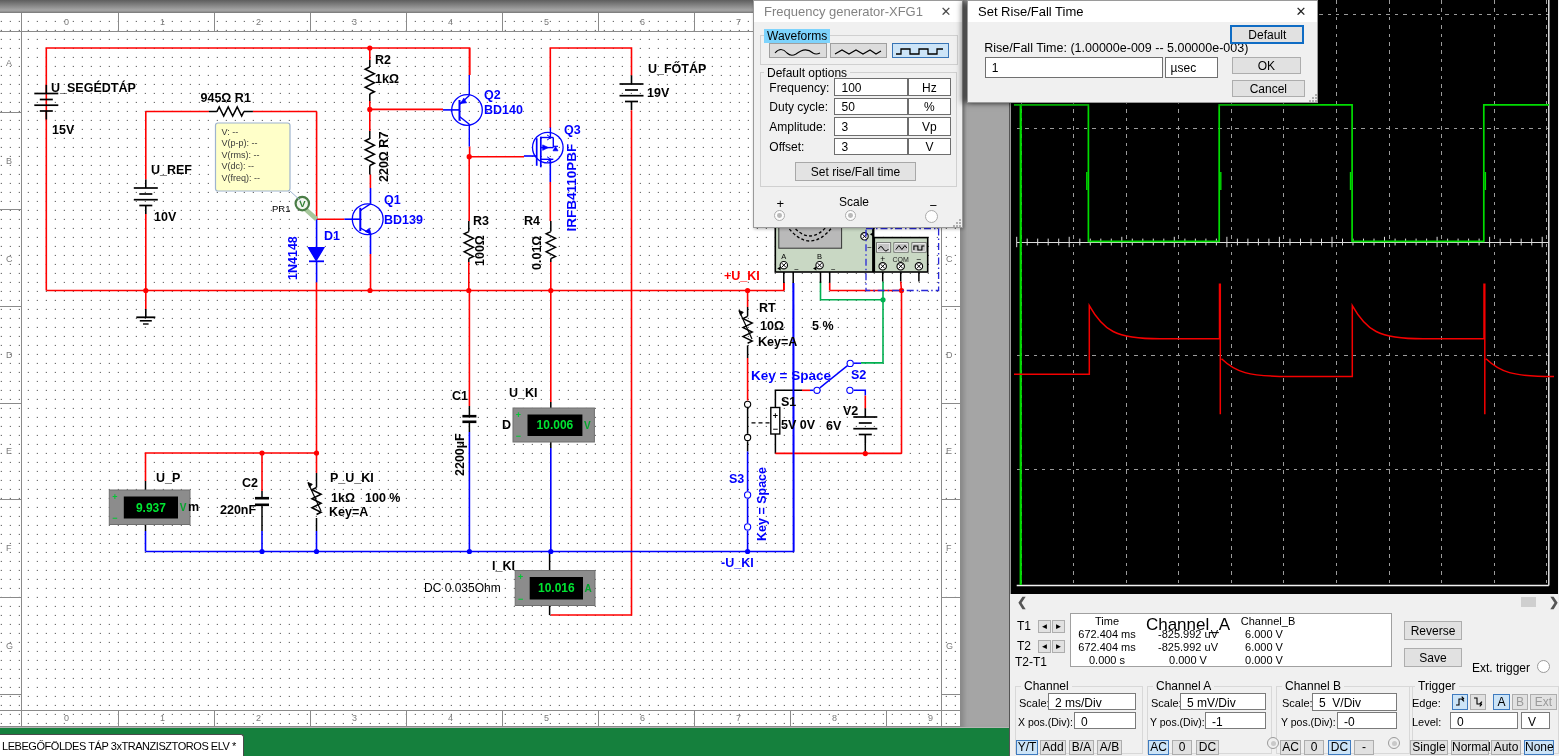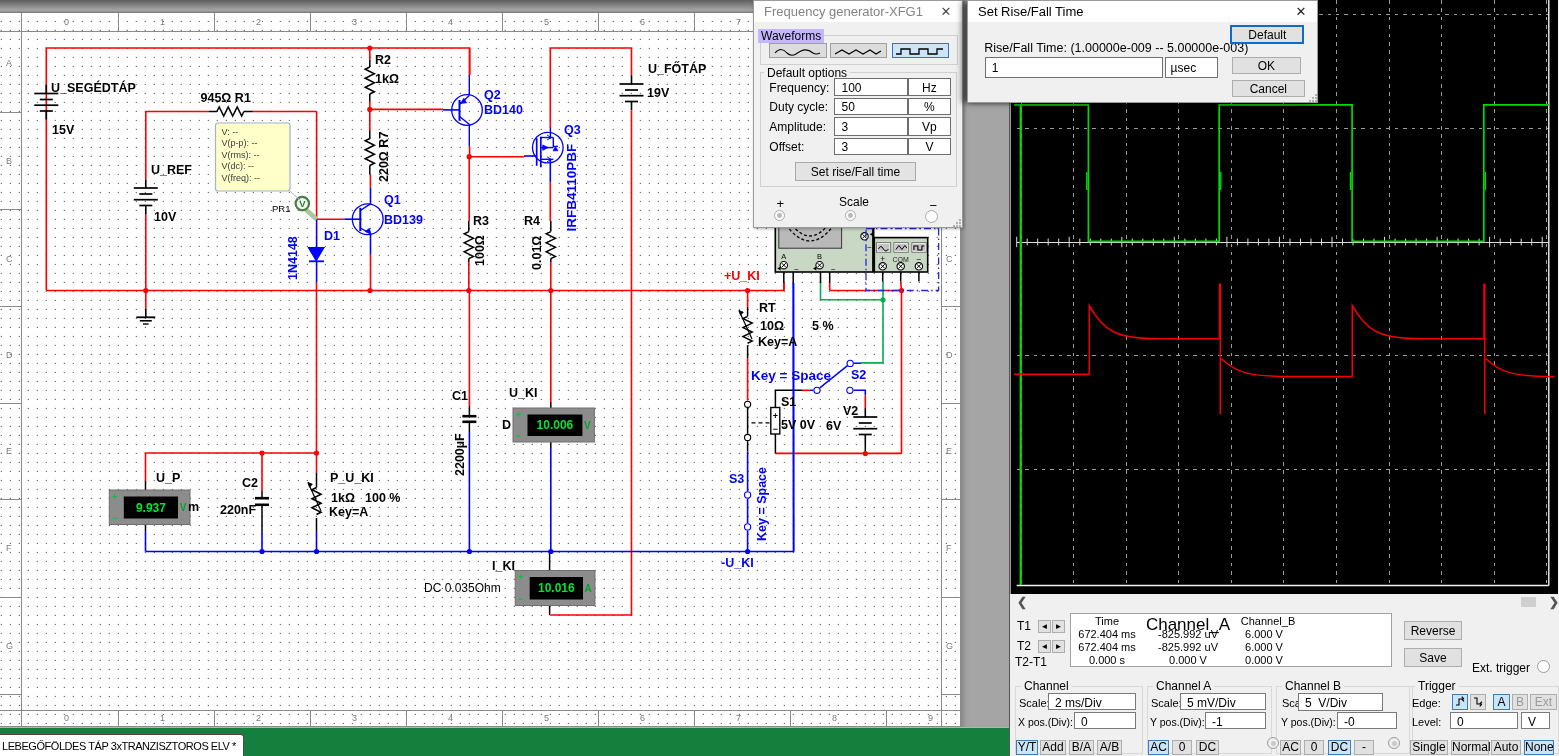--- a/index.html
+++ b/index.html
@@ -506,21 +506,21 @@
 <div class="abs t" style="left:141px;top:697px;font-size:11px">Scale:</div>
 <div class="inp" style="left:170px;top:693px;width:86px;height:17px;padding-left:6px">5 mV/Div</div>
 <div class="abs t" style="left:140px;top:716px;font-size:10.5px">Y pos.(Div):</div>
 <div class="inp" style="left:195px;top:712px;width:61px;height:17px;padding-left:6px">-1</div>
 <div class="btn btnsel" style="left:138px;top:740px;width:21px;height:15px;line-height:13px;font-size:12px;color:#000">AC</div>
 <div class="btn" style="left:162px;top:740px;width:20px;height:15px;line-height:13px;font-size:12px;color:#000">0</div>
 <div class="btn" style="left:186px;top:740px;width:23px;height:15px;line-height:13px;font-size:12px;color:#000">DC</div>
 <div class="abs" style="left:257px;top:737px;width:12px;height:12px;border-radius:50%;background:#efefef;border:1px solid #9a9a9a"></div>
 <div class="abs" style="left:260.5px;top:740.5px;width:5px;height:5px;border-radius:50%;background:#c9c9c9"></div>
 <div class="abs t" style="left:272px;top:697px;font-size:11px">Scale:</div>
-<div class="inp" style="left:288px;top:693px;width:85px;height:18px;padding-left:6px">5&nbsp; V/Div</div>
+<div class="inp" style="left:302px;top:693px;width:85px;height:18px;padding-left:6px">5&nbsp; V/Div</div>
 <div class="abs t" style="left:271px;top:716px;font-size:10.5px">Y pos.(Div):</div>
 <div class="inp" style="left:327px;top:712px;width:60px;height:17px;padding-left:6px">-0</div>
 <div class="btn" style="left:270px;top:740px;width:21px;height:15px;line-height:13px;font-size:12px;color:#000">AC</div>
 <div class="btn" style="left:294px;top:740px;width:20px;height:15px;line-height:13px;font-size:12px;color:#000">0</div>
 <div class="btn btnsel" style="left:318px;top:740px;width:23px;height:15px;line-height:13px;font-size:12px;color:#000">DC</div>
 <div class="btn" style="left:344px;top:740px;width:20px;height:15px;line-height:13px;font-size:12px;color:#000">-</div>
 <div class="abs" style="left:378px;top:737px;width:12px;height:12px;border-radius:50%;background:#efefef;border:1px solid #9a9a9a"></div>
 <div class="abs" style="left:381.5px;top:740.5px;width:5px;height:5px;border-radius:50%;background:#c9c9c9"></div>
 <div class="abs t" style="left:402px;top:697px;font-size:11px">Edge:</div>
 <div class="btn btnsel" style="left:442px;top:694px;width:16px;height:16px"><svg width="13" height="13" viewBox="0 0 13 13">
@@ -537,21 +537,21 @@
 <div class="inp" style="left:511px;top:712px;width:29px;height:17px;padding-left:6px">V</div>
 <div class="btn" style="left:400px;top:740px;width:38px;height:15px;line-height:13px;font-size:12px;color:#000">Single</div>
 <div class="btn" style="left:441px;top:740px;width:38px;height:15px;line-height:13px;font-size:12px;color:#000">Normal</div>
 <div class="btn" style="left:481px;top:740px;width:30px;height:15px;line-height:13px;font-size:12px;color:#000">Auto</div>
 <div class="btn btnsel" style="left:514px;top:740px;width:30px;height:15px;line-height:13px;font-size:12px;color:#000">None</div>
 </div>
     <div class="dlg" style="left:753px;top:0;width:210px;height:228px">
 <div class="dlgtitle" style="color:#838383;font-size:13px">Frequency generator-XFG1</div>
 <div class="dlgx" style="color:#4a4a4a">✕</div>
 <div class="gb" style="left:5.7px;top:34px;width:198px;height:29.5px;border-color:#d0d0d0"></div>
-<div class="gbl" style="left:4px;top:27.5px;background:#c4b5fd">Waveforms</div>
+<div class="gbl" style="left:10px;top:27.5px;background:#7dd3fc">Waveforms</div>
 <div class="abs" style="left:14.5px;top:42px;width:58px;height:15.3px;background:#dcdcdc;border:1px solid #9f9f9f"><svg width="55" height="12" viewBox="0 0 55 12">
           <path d="M5 7 q6 -7 12 0 q4 4 9 1 q2 -1.5 5 -3 q6 -3 12 2 q3 2 7 0" fill="none" stroke="#000" stroke-width="1.1"></path>
         </svg></div>
 <div class="abs" style="left:76.4px;top:42px;width:57px;height:15.3px;background:#dcdcdc;border:1px solid #9f9f9f"><svg width="54" height="12" viewBox="0 0 54 12">
           <path d="M4 8 l7 -4 l7 4 l7 -4 l7 4 l7 -4 l6 4 l5 -3" fill="none" stroke="#000" stroke-width="1.1"></path>
         </svg></div>
 <div class="abs" style="left:137.5px;top:42px;width:57px;height:15.3px;background:#cce4f7;border:1.6px solid #3874b5"><svg width="54" height="13" viewBox="0 0 54 13">
           <path d="M3 9 h5 v-5 h9 v5 h9 v-5 h9 v5 h9 v-5 h6" fill="none" stroke="#000" stroke-width="1.3"></path>
         </svg></div>
 <div class="gb" style="left:5.7px;top:71.4px;width:197px;height:115px;border-color:#d0d0d0"></div>

